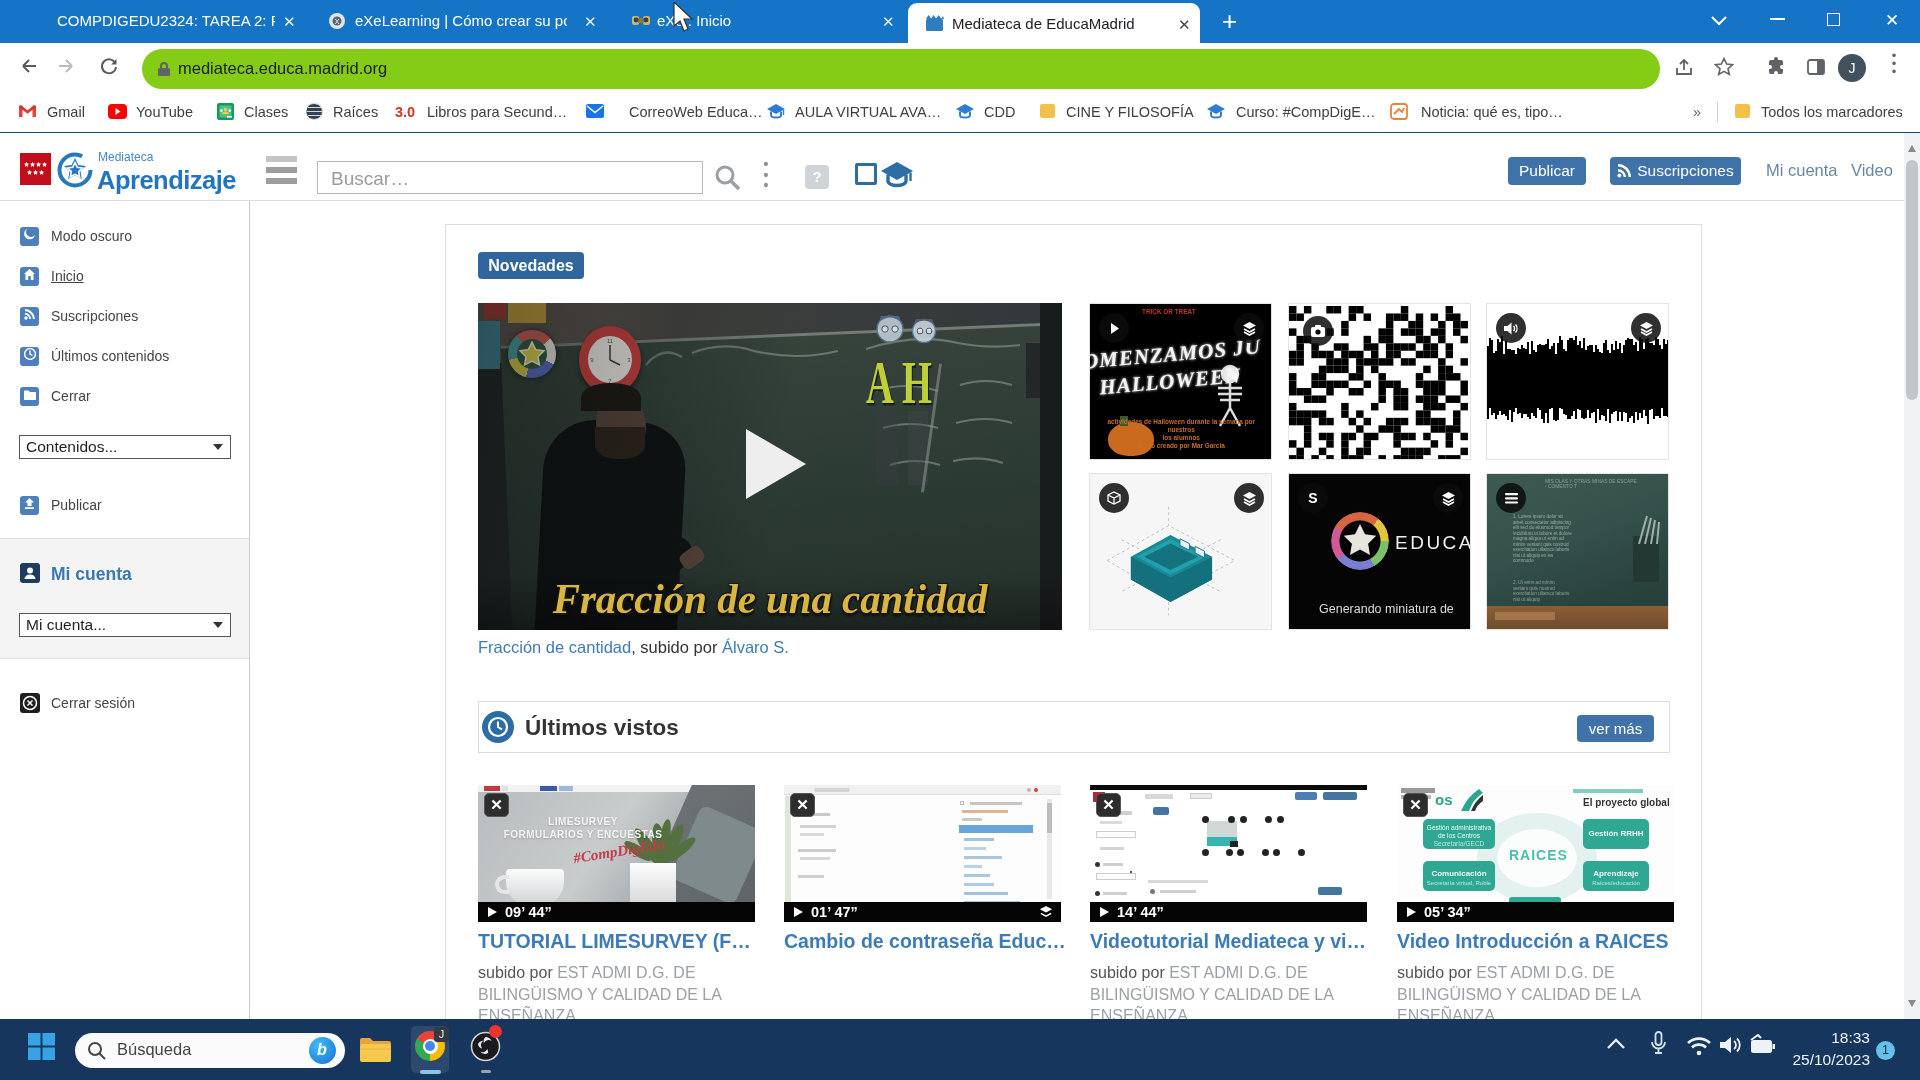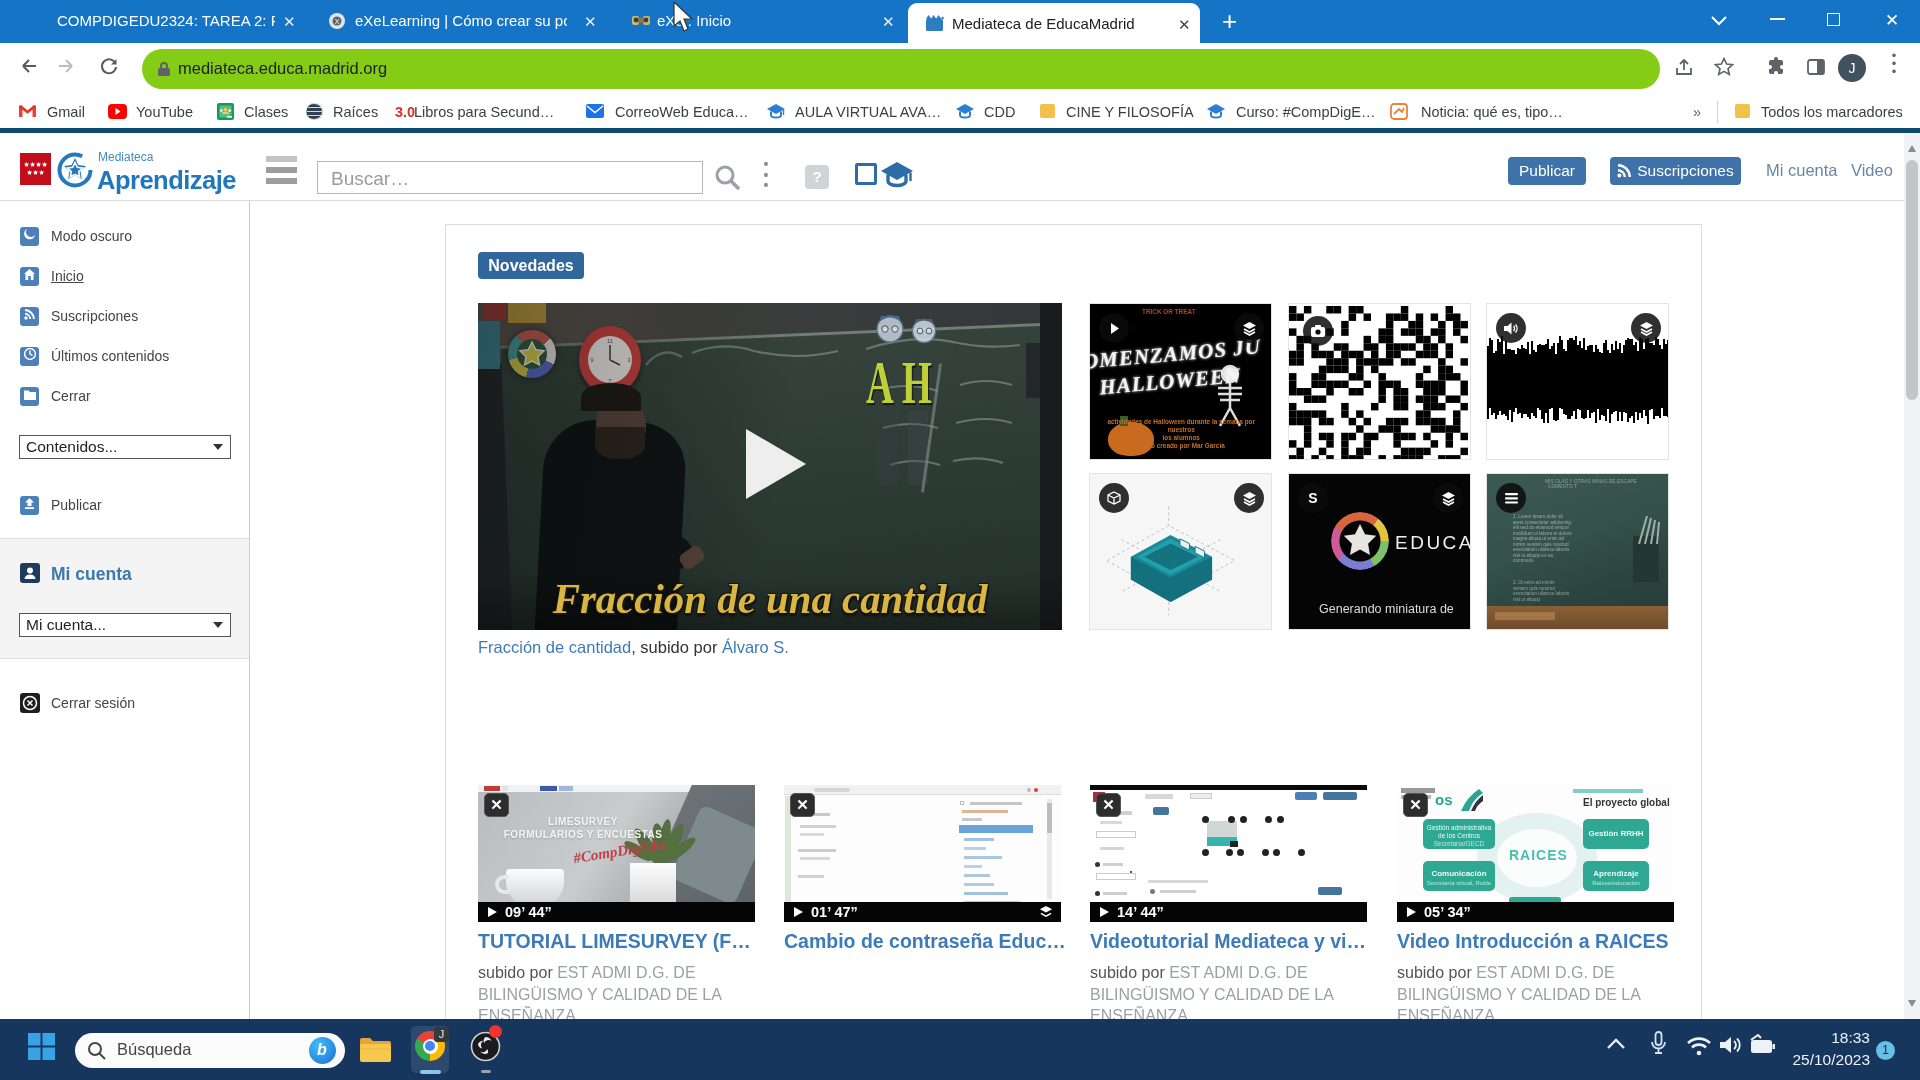--- a/index.html
+++ b/index.html
@@ -4,21 +4,21 @@
 body{font-family:"Liberation Sans",sans-serif}
 #root{position:relative;width:1920px;height:1080px;background:#fff;overflow:hidden;font-family:"Liberation Sans",sans-serif}
 .abs{position:absolute}
 
 #tabbar{position:absolute;left:0;top:0;width:1920px;height:43px;background:#1574c5}
 .tabtxt{position:absolute;top:12px;font-size:15px;color:#fff;white-space:nowrap;overflow:hidden}
 .tabx{position:absolute;top:13px;font-size:15px;color:#e8f0fa}
 #activetab{position:absolute;left:908px;top:3px;width:292px;height:40px;background:#fff;border-radius:9px 9px 0 0}
 #addrbar{position:absolute;left:0;top:43px;width:1920px;height:48px;background:#fff}
 #urlpill{position:absolute;left:142px;top:6px;width:1518px;height:40px;border-radius:20px;background:#84cc16}
-#bookbar{position:absolute;left:0;top:91px;width:1920px;height:42px;background:#fff;border-bottom:5px solid #0c4a6e}
+#bookbar{position:absolute;left:0;top:91px;width:1920px;height:42px;background:#fff;border-bottom:1px solid #0c4a6e}
 .bk{position:absolute;top:13px;font-size:14.5px;color:#3c4043;white-space:nowrap}
 
 #shead{position:absolute;left:0;top:133px;width:1904px;height:68px;background:#fff;border-bottom:1px solid #ddd}
 .hbtn{position:absolute;top:24px;height:28px;border-radius:4px;background:#3e72a8;color:#fff;font-size:15.5px;text-align:center;line-height:28px}
 
 #sbar{position:absolute;left:0;top:201px;width:250px;height:818px;background:#fff;border-right:1px solid #ccc}
 .sit{position:absolute;left:20px;width:19px;height:19px;background:#4d80ba;border-radius:3px;color:#fff;text-align:center;font-size:12px;line-height:19px}
 .stx{position:absolute;left:51px;font-size:14px;color:#444;white-space:nowrap}
 .ssel{position:absolute;left:19px;width:212px;height:24px;border:1px solid #555;background:#fff;font-size:15.5px;color:#222;line-height:22px;padding-left:6px}
 .chev{position:absolute;right:7px;top:8px;width:0;height:0;border-left:5px solid transparent;border-right:5px solid transparent;border-top:6px solid #333}
@@ -133,26 +133,26 @@
         <circle cx="12.7" cy="7.6" r="1.3" fill="#fff"></circle>
         <rect x="10" y="13" width="5" height="1.6" fill="#fff"></rect>
       </svg>
   <div class="bk" style="left:244px">Clases</div>
   <svg class="abs" style="left:306px;top:12px" width="17" height="17" viewBox="0 0 17 17">
         <circle cx="8.5" cy="8.5" r="8.2" fill="#33404d"></circle>
         <path d="M8.5 .5 a8 8 0 0 1 0 16 M.5 8.5 h16 M2 4.5 h13 M2 12.5 h13 M8.5 .5 a11 8 0 0 0 0 16 M8.5 .5 a11 8 0 0 1 0 16" stroke="#e8eaed" stroke-width=".9" fill="none"></path>
       </svg>
   <div class="bk" style="left:333px">Raíces</div>
   <div class="bk" style="left:395px;color:#d93025;font-weight:bold">3.0</div>
-  <div class="bk" style="left:414px">Libros para Secund…</div>
+  <div class="bk" style="left:427px">Libros para Secund…</div>
   <svg class="abs" style="left:586px;top:13px" width="18" height="14" viewBox="0 0 18 14">
         <rect width="18" height="14" rx="2" fill="#1a73e8"></rect>
         <path d="M1 2 L9 8.5 L17 2" stroke="#fff" stroke-width="1.6" fill="none"></path>
       </svg>
-  <div class="bk" style="left:615px">CorreoWeb Educa…</div>
+  <div class="bk" style="left:629px">CorreoWeb Educa…</div>
   <svg class="abs" style="left:766px;top:12px" width="20" height="17" viewBox="0 0 20 17">
         <path d="M10 1 L19 6 L10 11 L1 6 Z" fill="#2d7dd2"></path>
         <path d="M5 8.5 V12 a5 2.5 0 0 0 10 0 V8.5" stroke="#2d7dd2" stroke-width="2" fill="none"></path>
         <path d="M17.5 7 V12" stroke="#2d7dd2" stroke-width="1.4"></path>
       </svg>
   <div class="bk" style="left:795px">AULA VIRTUAL AVA…</div>
   <svg class="abs" style="left:955px;top:12px" width="20" height="17" viewBox="0 0 20 17">
         <path d="M10 1 L19 6 L10 11 L1 6 Z" fill="#2d7dd2"></path>
         <path d="M5 8.5 V12 a5 2.5 0 0 0 10 0 V8.5" stroke="#2d7dd2" stroke-width="2" fill="none"></path>
       </svg>
@@ -778,20 +778,28 @@
         <svg width="13" height="11" viewBox="0 0 13 11">
           <g fill="#fff">
             <rect y="0" width="13" height="2.2" rx="1"></rect>
             <rect y="4.2" width="13" height="2.2" rx="1"></rect>
             <rect y="8.4" width="13" height="2.2" rx="1"></rect>
           </g>
         </svg>
       </div>
 </div>
 
+<div class="abs" style="left:478px;top:701px;width:1192px;height:52px;border:1px solid #ddd">
+  <div class="abs" style="left:3px;top:9px;width:32px;height:32px;border-radius:50%;background:#2e6da4"><svg width="32" height="32" viewBox="0 0 32 32">
+          <circle cx="16" cy="16" r="9" fill="none" stroke="#fff" stroke-width="2.2"></circle>
+          <path d="M16 10.5 V16 L20 18.5" stroke="#fff" stroke-width="2" fill="none"></path>
+        </svg></div>
+  <div class="abs" style="left:46px;top:13px;font-size:22.5px;font-weight:bold;color:#333">Últimos vistos</div>
+  <div class="abs" style="left:1098px;top:13px;width:77px;height:27px;background:#3e72a8;border-radius:4px;color:#fff;font-size:15px;text-align:center;line-height:27px">ver más</div>
+</div>
 
 <div class="thumb" style="left:478px;top:785px;background:linear-gradient(125deg,#b8bcbe 0%,#c9cccd 45%,#9aa0a3 75%,#8c9295 100%)">
   <div class="abs" style="left:0;top:0;width:277px;height:7px;background:#f2f2f2"></div>
   <div class="abs" style="left:6px;top:1px;width:16px;height:5px;background:#c23b3b"></div>
   <div class="abs" style="left:24px;top:1px;width:6px;height:5px;background:#e0e0e0"></div>
   <div class="abs" style="left:62px;top:1px;width:17px;height:5px;background:#3a5ba8"></div>
   <div class="abs" style="left:81px;top:1px;width:14px;height:5px;background:#9fb6d8"></div>
   <div class="abs" style="left:188px;top:-20px;width:160px;height:190px;background:linear-gradient(115deg,#6e7478,#565c60);transform:rotate(24deg)"></div>
   <div class="abs" style="left:205px;top:30px;width:70px;height:80px;background:#7f8a8d;border-radius:8px;transform:rotate(24deg)"></div>
   <svg class="abs" style="left:140px;top:14px" width="85" height="75" viewBox="0 0 85 75">

